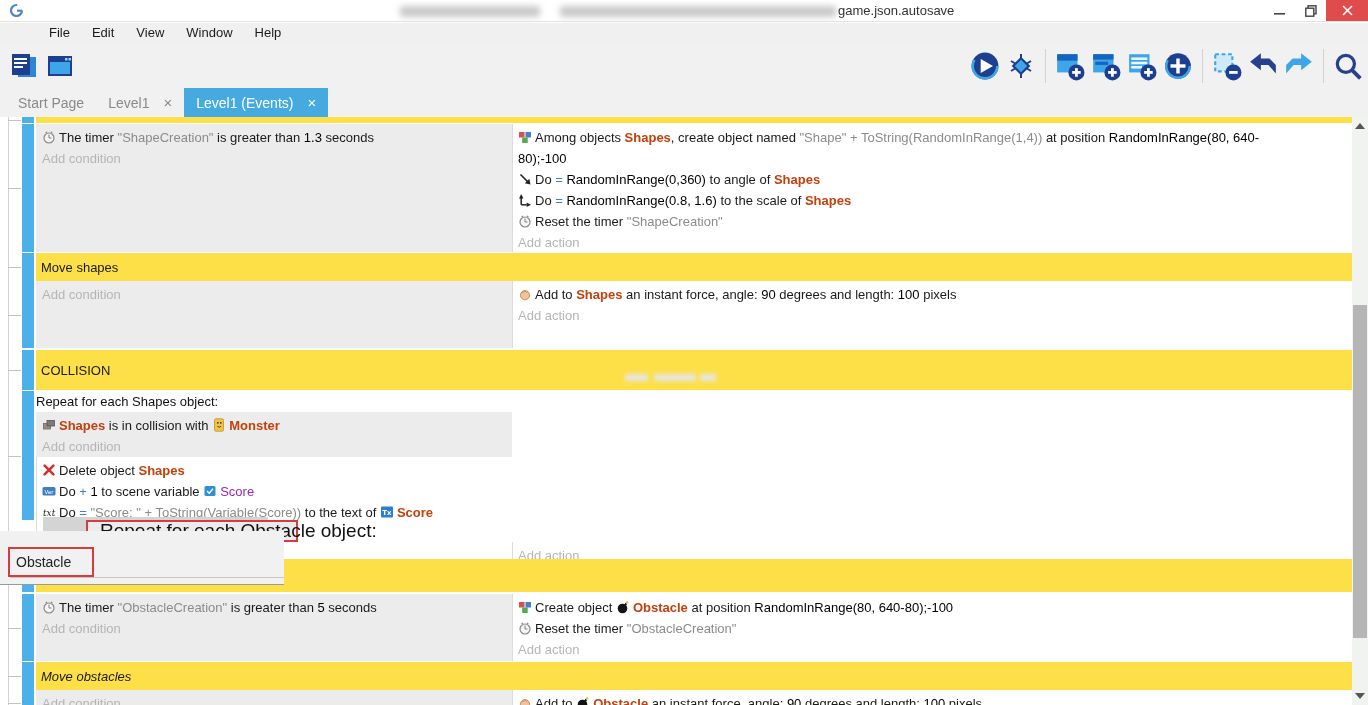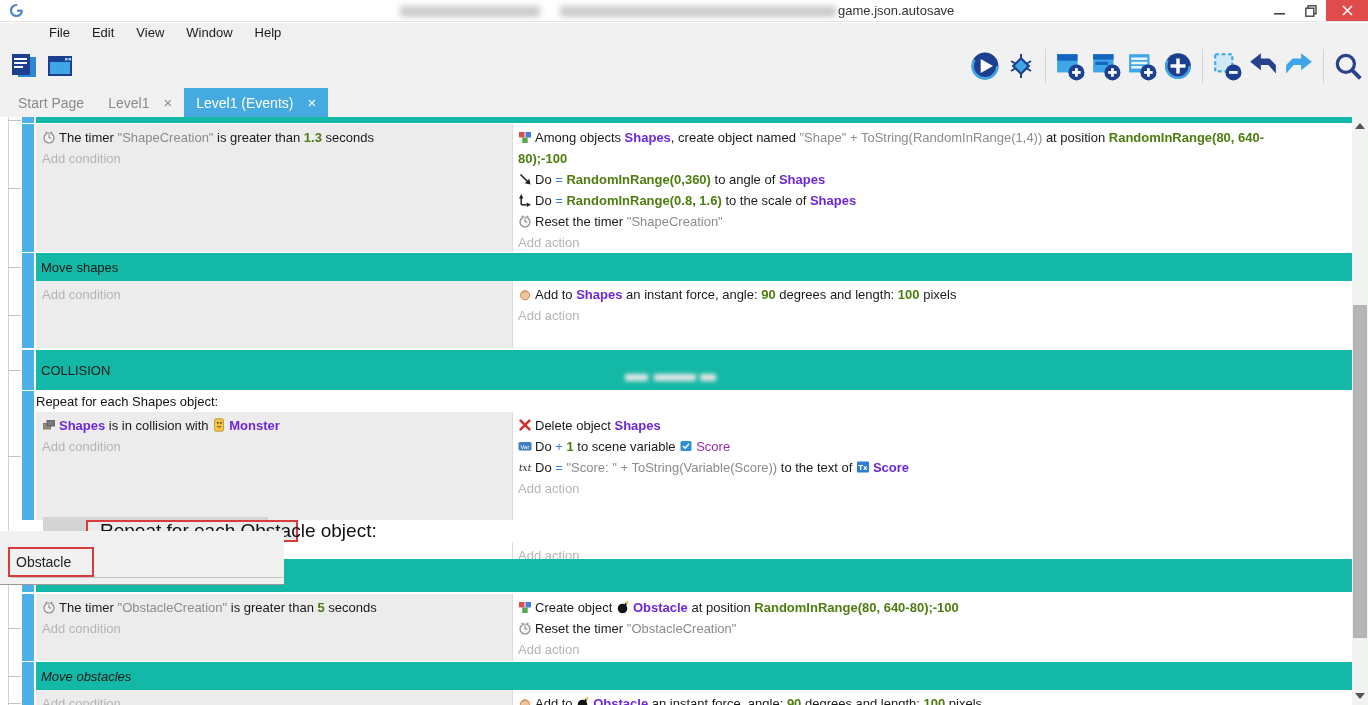--- a/index.html
+++ b/index.html
@@ -34,31 +34,31 @@
   .tab .close { margin-left:14px; font-size:15px; color:#8a8a8a; }
   .tab.active { background:#45aae0; color:#fff; }
   .tab.active .close { color:#fff; }
   
   #sheet-wrap { position:absolute; left:0; top:117px; width:1368px; height:588px; background:#fff; }
   #sheet { position:absolute; left:0; top:0; width:1352px; height:588px; overflow:hidden; }
   #treeline { position:absolute; left:8px; top:0; width:1px; height:588px; background:#d2d2d2; }
   .block { position:relative; padding-left:36px; }
   .bluebar { position:absolute; left:22px; top:0; bottom:0; width:12px; background:#4cb1e8; }
   .tick { position:absolute; left:8px; top:50%; width:13px; height:1px; background:#c2c2c2; }
-  .comment-band { background:#14b8a6; height:100%; display:flex; align-items:center;
+  .comment-band { background:#fde047; height:100%; display:flex; align-items:center;
     font-size:13px; color:#1a1a1a; padding-left:5px; }
   .erow { display:flex; align-items:stretch; }
   .cond { width:476px; flex:none; background:#ececec; padding:3px 4px 0 6px; }
   .cond.plain { background:transparent; }
   .acts { flex:1; background:#fff; border-left:1px solid #dcdcdc; padding:3px 48px 0 5px; }
   .ehdr { height:21px; line-height:21px; font-size:13px; color:#111; background:#fff; }
   .line { min-height:21px; line-height:21px; font-size:13px; color:#1a1a1a; }
   .add-line { color:#b5b5b5; }
-  .s-p { color:#1a1a1a; } .s-o { color:#6d28d9; font-weight:bold; }
-  .s-g { color:#4d7c0f;font-weight:bold; } .s-b { color:#3d7de0; }
+  .s-p { color:#1a1a1a; } .s-o { color:#c2410c; font-weight:bold; }
+  .s-g { color:#000000; } .s-b { color:#3d7de0; }
   .s-q { color:#8b8b8b; } .s-v { color:#9c27b0; }
   .ic { display:inline-block; width:14px; height:14px; vertical-align:-2px; margin-right:3px;text-align:right; }
   .ic svg { display:block; }
   
   .sel-header { position:relative; height:22px; }
   .sel-backdrop { position:absolute; left:7px; top:-3px; width:225px; height:26px; background:#d4d4d4; }
   .sel-box { position:absolute; left:22px; top:0; width:212px; height:22px; border:2px solid #d63c3c;
     background:#ebebeb; font-size:19px; line-height:18px; padding-left:12px; white-space:nowrap; color:#111;margin-left:28px; }
   #popup { position:absolute; left:0; top:414px; width:284px; height:54px; background:#f1f1f1;
     border-bottom:1px solid #9a9a9a; z-index:6; }
@@ -325,21 +325,21 @@
           <div class="tick"></div>
           <div class="comment-band">
             <span>COLLISION</span>
           </div>
         </div>
         <div class="block" style="height: 1px;"></div>
         <div class="block" style="height: 129px;">
           <div class="bluebar"></div>
           <div class="tick"></div>
           <div class="ehdr" style="height: 21px;">Repeat for each Shapes object:</div>
-          <div class="erow" style="height: 108px;">
+          <div class="erow" style="height: 108px; flex-direction: column;">
             <div class="cond">
               <div class="line"><span class="ic"><svg width="14" height="14" viewBox="0 0 14 14">
                     <rect x="1.5" y="5.5" width="7" height="5.5" fill="#a08c7d" stroke="#6e655c" stroke-width="0.8"></rect>
                     <rect x="5" y="2.5" width="7.5" height="5.5" fill="#7b7b7b" stroke="#565656" stroke-width="0.8"></rect>
                   </svg></span><span class="s-o">Shapes</span><span class="s-p"> is in collision with </span><span class="ic"><svg width="14" height="14" viewBox="0 0 14 14">
                     <rect x="2.5" y="0.8" width="9" height="12.4" rx="1.5" fill="#f6c445" stroke="#b8922f" stroke-width="0.8"></rect>
                     <circle cx="5.8" cy="4.8" r="0.9" fill="#333"></circle>
                     <circle cx="8.8" cy="4.8" r="0.9" fill="#333"></circle>
                     <path d="M5.4 8.4 q1.8 1.5 3.7 0" stroke="#333" stroke-width="0.9" fill="none"></path>
                   </svg></span><span class="s-o">Monster</span></div>

